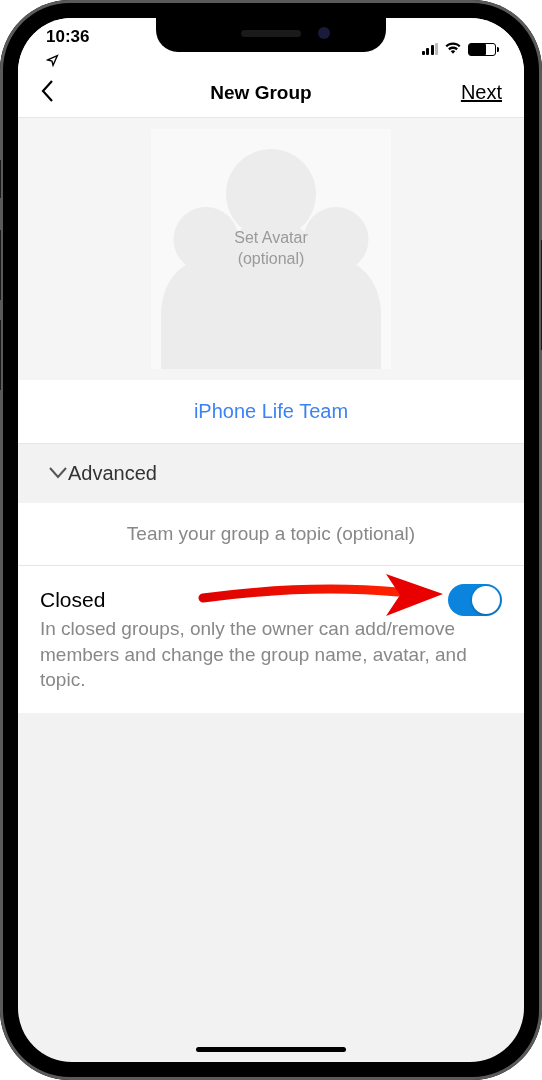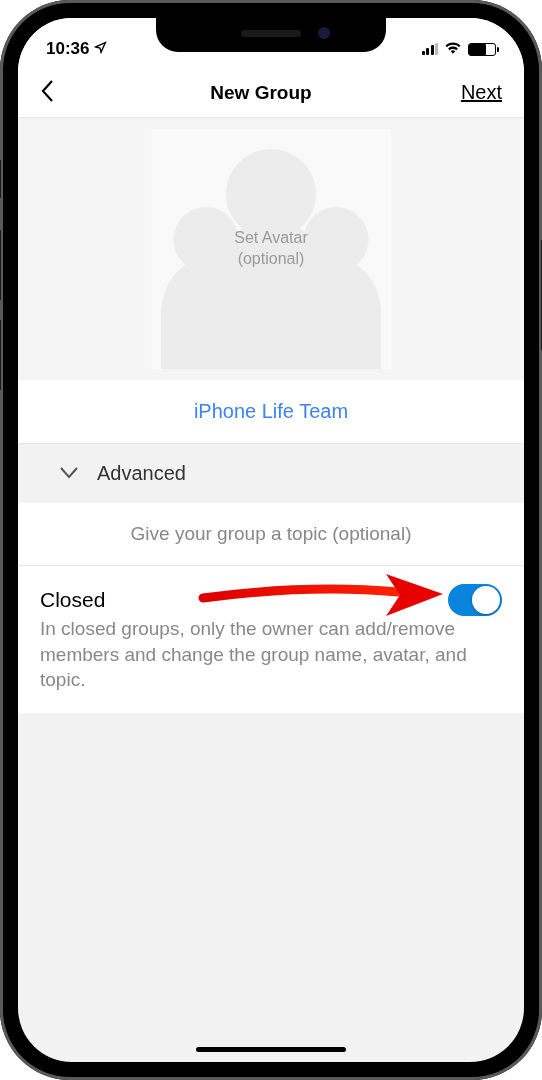--- a/index.html
+++ b/index.html
@@ -83,21 +83,21 @@
       height: 50px;
       background: #fff;
       display: flex;
       justify-content: space-between;
       align-items: center;
       padding: 0 28px;
       padding-top: 12px;
       font-weight: 600;
       font-size: 17px;
     }
-    .status-left { display: flex; align-items: flex-start; gap: 5px; }
+    .status-left { display: flex; align-items: flex-start; gap: 5px; flex-direction: column; }
     .status-right { display: flex; align-items: center; gap: 6px; }
     .location-icon svg { width: 13px; height: 13px; }
     .signal-bars { display: flex; align-items: flex-end; gap: 1.5px; height: 12px; }
     .signal-bars span { width: 3px; background: #000; border-radius: 1px; }
     .signal-bars span:nth-child(1) { height: 4px; }
     .signal-bars span:nth-child(2) { height: 7px; }
     .signal-bars span:nth-child(3) { height: 10px; }
     .signal-bars span:nth-child(4) { height: 12px; background: #bbb; }
     .wifi-icon svg { width: 18px; height: 14px; }
     .battery { width: 28px; height: 13px; border: 1.5px solid #000; border-radius: 3px; position: relative; }
@@ -196,25 +196,23 @@
       text-align: center;
       font-size: 20px;
       color: #3b82f6;
       border-bottom: 1px solid #e6e6e6;
     }
     .advanced-row {
       background: #f2f2f2;
       padding: 18px 30px;
       display: flex;
       align-items: center;
-      gap: 18px;
       font-size: 20px;
       color: #333;
       cursor: pointer;
-      margin-left: 11px;
     }
     .chevron-down svg { width: 20px; height: 14px; }
     .topic-row {
       background: #fff;
       padding: 20px;
       text-align: center;
       font-size: 19px;
       color: #888;
       border-bottom: 1px solid #e6e6e6;
     }
@@ -340,21 +338,21 @@
 
     <div class="advanced-row">
       <span class="chevron-down">
         <svg viewBox="0 0 20 14" fill="none" stroke="#555" stroke-width="2">
             <path d="M2 2 L10 11 L18 2"></path>
           </svg>
       </span>
       <span>Advanced</span>
     </div>
 
-    <div class="topic-row">Give your group a topic (optional)</div>
+    <div class="topic-row">Team your group a topic (optional)</div>
 
     <div class="closed-row">
       <div class="closed-header">
         <span class="closed-label">Closed</span>
         <div class="toggle">
           <div class="toggle-knob"></div>
         </div>
       </div>
       <div class="closed-desc">In closed groups, only the owner can add/remove members and change the group name, avatar, and topic.</div>
       <div class="arrow-annotation">

